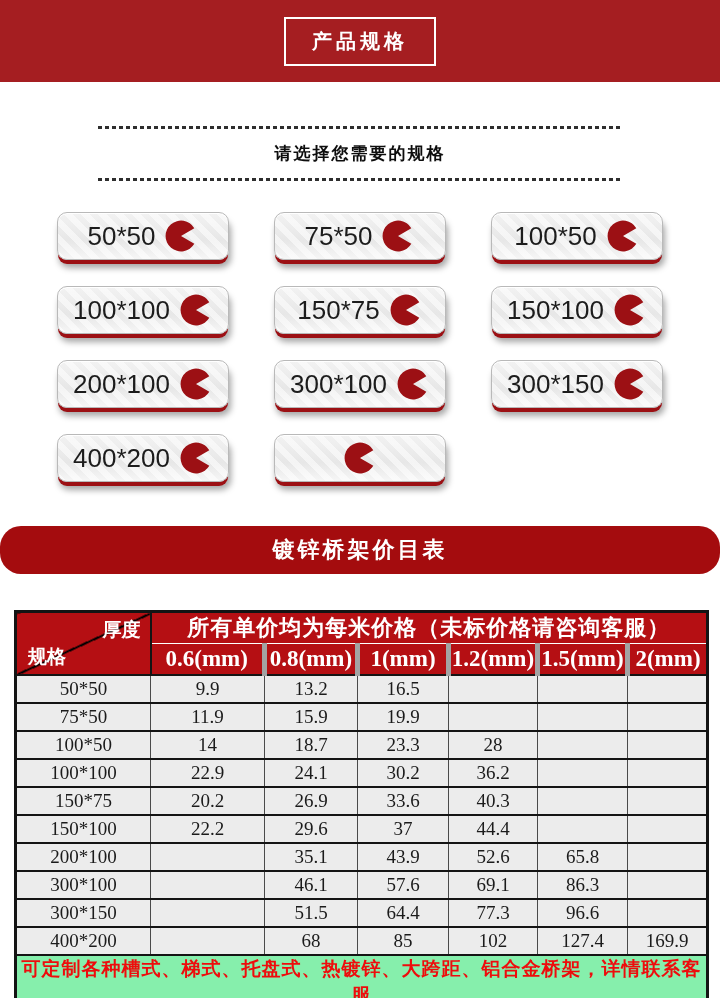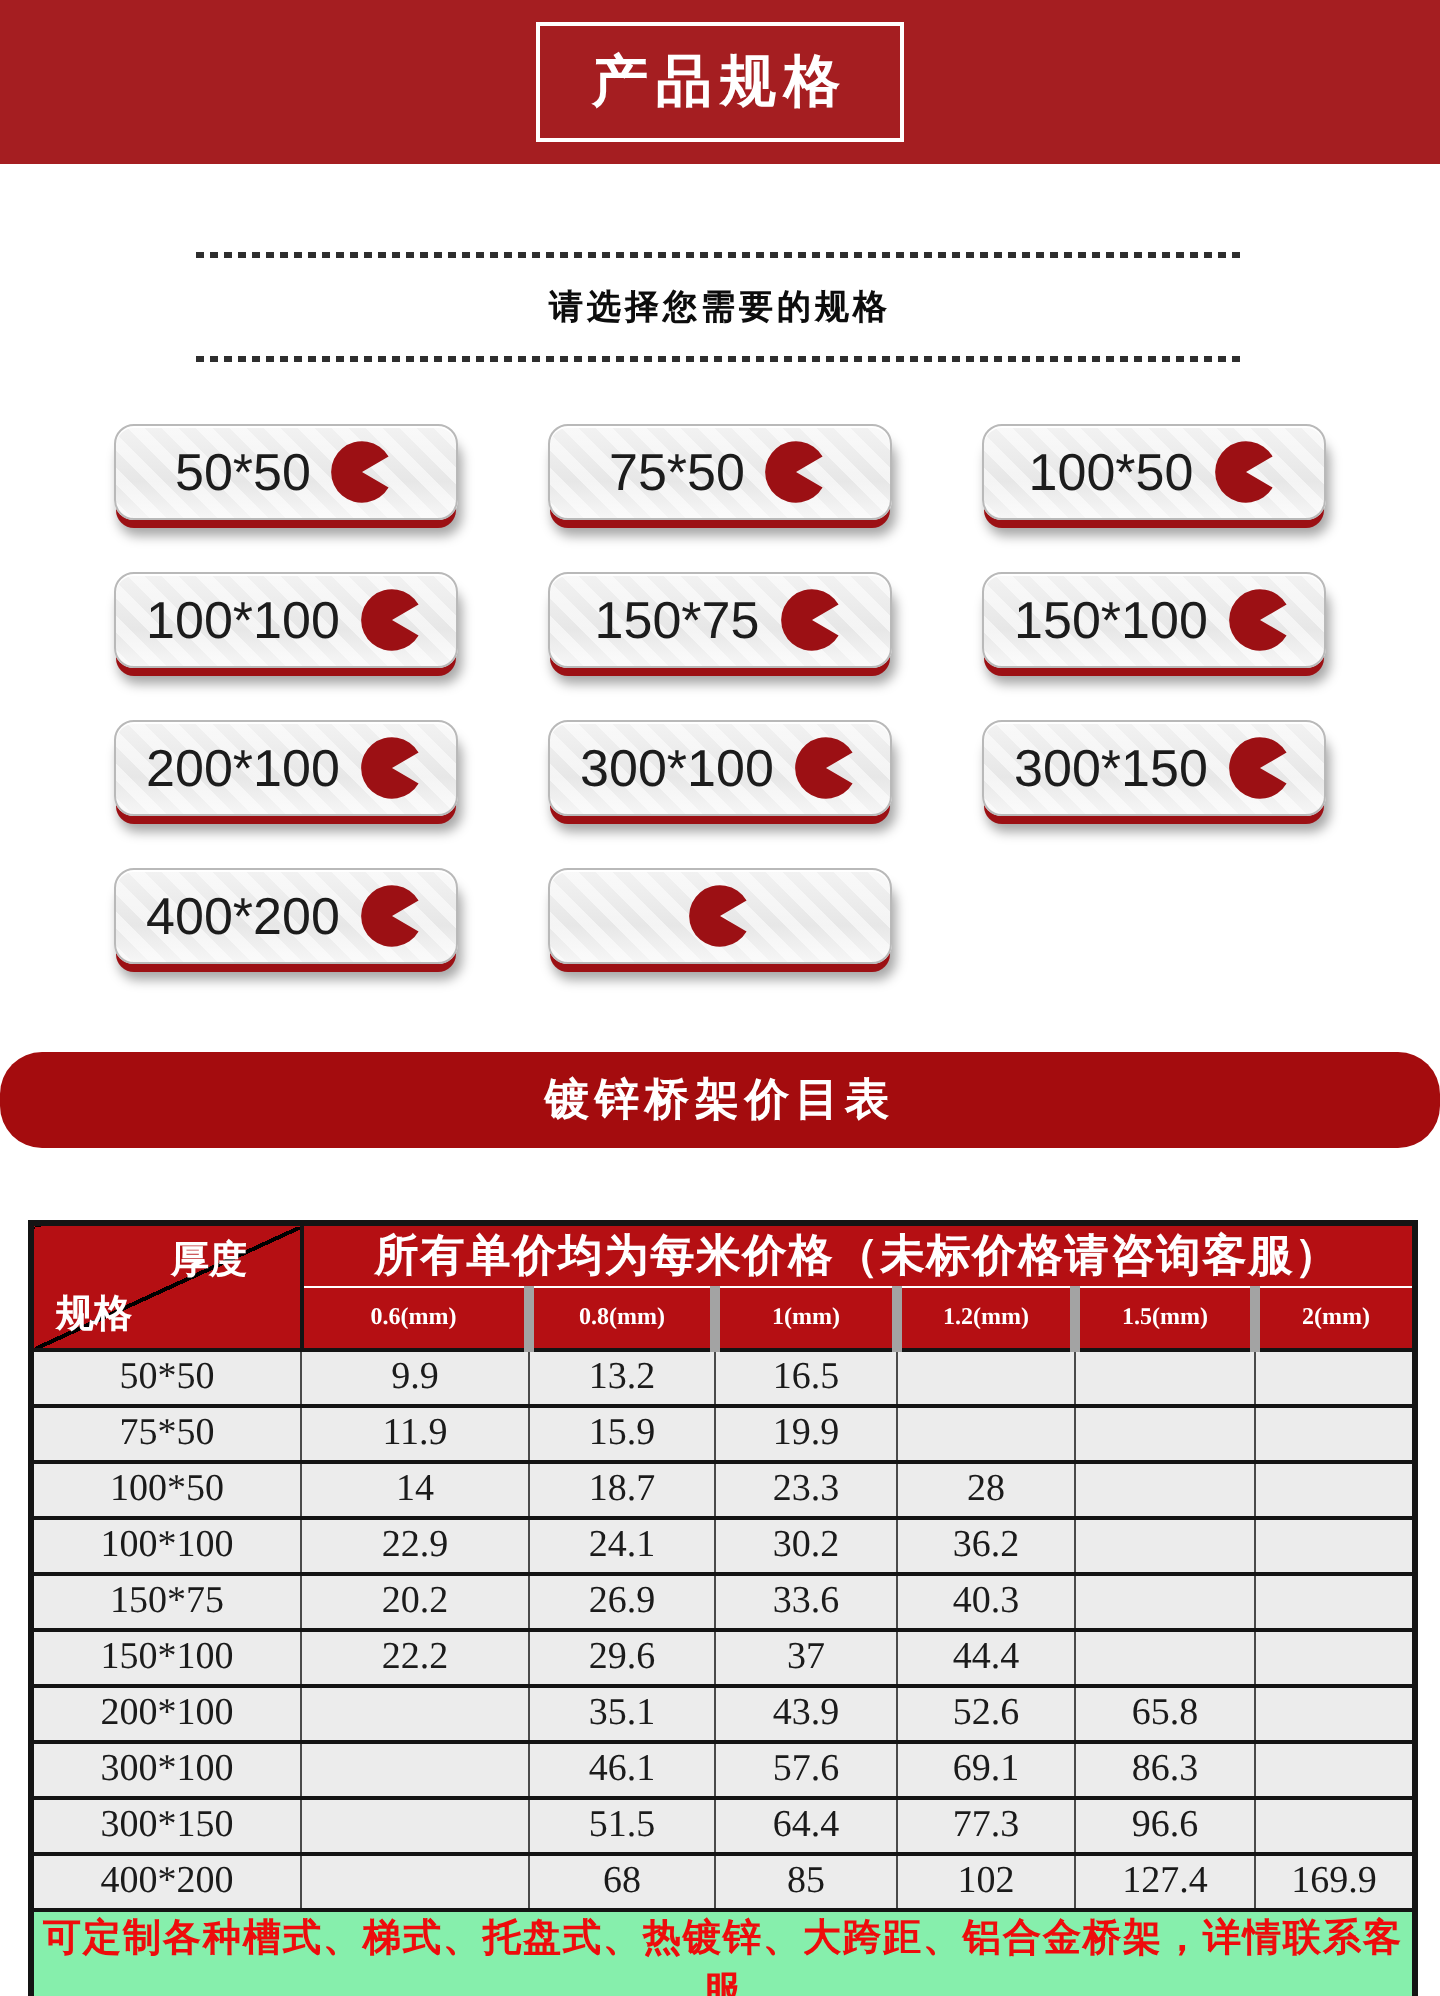--- a/index.html
+++ b/index.html
@@ -10,21 +10,21 @@
     overflow-x:hidden;
   }
 
   
   .top-banner {
     height:82px; background:#a51e21;
     display:flex; align-items:center; justify-content:center;
   }
   .top-banner .title-box {
     border:2px solid #ffffff; padding:9px 26px;
-    color:#ffffff; font-size:28px; font-weight:bold; letter-spacing:4px;
+    color:#ffffff; font-size:20px; font-weight:bold; letter-spacing:4px;
   }
 
   
   .dashes {
     height:3px; width:524px; margin:0 auto;
     background-image:repeating-linear-gradient(90deg,#2e2e2e 0 4px,transparent 4px 7px);
   }
   .dash-top { margin-top:44px; }
   .select-heading {
     text-align:center; font-size:17px; font-weight:600; color:#0d0d0d;
@@ -65,31 +65,31 @@
   }
   .price thead th {
     background:#b50f13; color:#ffffff; font-weight:bold;
   }
   .price .merged-head {
     font-size:22px; height:31px; letter-spacing:1px;
     border-bottom:1px solid #ffffff;
   }
   .price .thick-row th {
     font-family:"Liberation Serif","DejaVu Serif",serif;
-    font-size:12px; font-weight:bold; height:31px;
+    font-size:23px; font-weight:bold; height:31px;
   }
   .price .thick-row th + th { border-left:5px solid #a3a3a3; }
   .price th.corner {
     position:relative; border-right:2px solid #141414;
     background:
       linear-gradient(to bottom right,
         rgba(0,0,0,0) calc(50% - 1px), #000 calc(50% - 1px),
         #000 calc(50% + 1px), rgba(0,0,0,0) calc(50% + 1px)) #b50f13;
   }
-  .price th.corner .c-top  { position:absolute; top:4px;  right:26px; font-size:19px; }
+  .price th.corner .c-top  { position:absolute; top:4px;  right:9px; font-size:19px; }
   .price th.corner .c-bot  { position:absolute; bottom:4px; left:11px; font-size:19px; }
 
   .price tbody td {
     background:#ececec; color:#1b1b1b; text-align:center;
     font-family:"Liberation Serif","DejaVu Serif",serif;
     font-size:19px; height:28px;
     border-left:1px solid #4a4a4a; border-right:1px solid #4a4a4a;
     border-top:2px solid #141414;
   }
   .price tfoot td {

